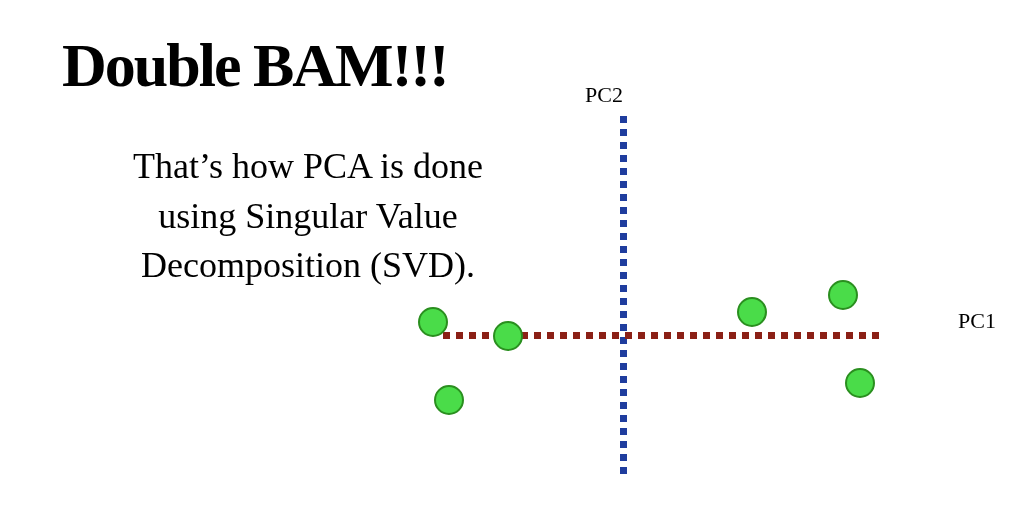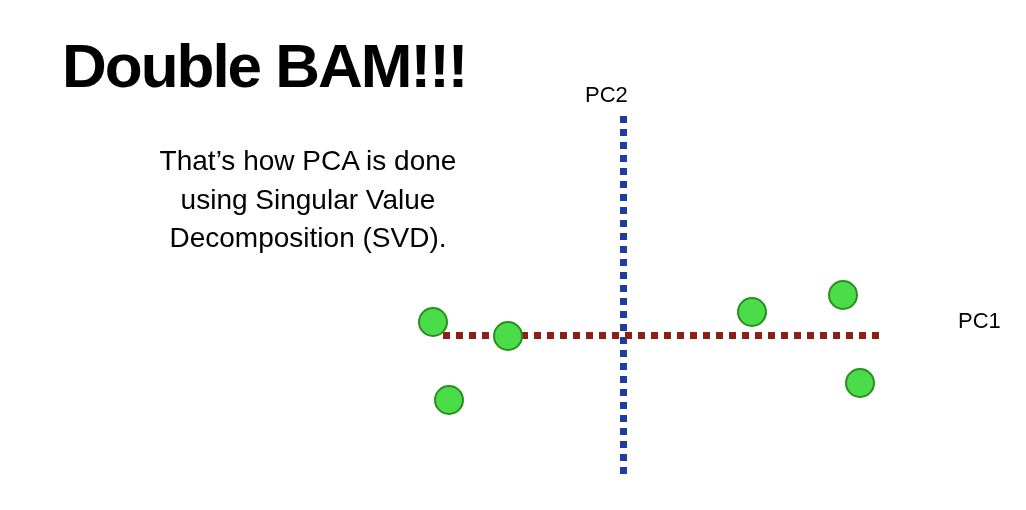--- a/index.html
+++ b/index.html
@@ -7,38 +7,39 @@
     padding: 0;
     background: #ffffff;
     font-family: "Liberation Sans", sans-serif;
   }
   #canvas {
     position: relative;
     width: 1026px;
     height: 510px;
     background: #ffffff;
     overflow: hidden;
+    font-family: Liberation Serif, serif;
   }
   .slide-title {
     position: absolute;
     left: 62px;
     top: 30px;
     font-size: 62px;
     font-weight: 700;
     letter-spacing: -2px;
     color: #000000;
     white-space: nowrap;
   }
   .slide-subtitle {
     position: absolute;
     left: 100px;
     top: 142px;
     width: 416px;
     text-align: center;
-    font-size: 28px;
+    font-size: 36px;
     line-height: 1.38;
     color: #000000;
   }
   .axis-label {
     position: absolute;
     font-size: 22px;
     color: #000000;
     white-space: nowrap;
   }
   #pc2-label { left: 585px; top: 82px; }

